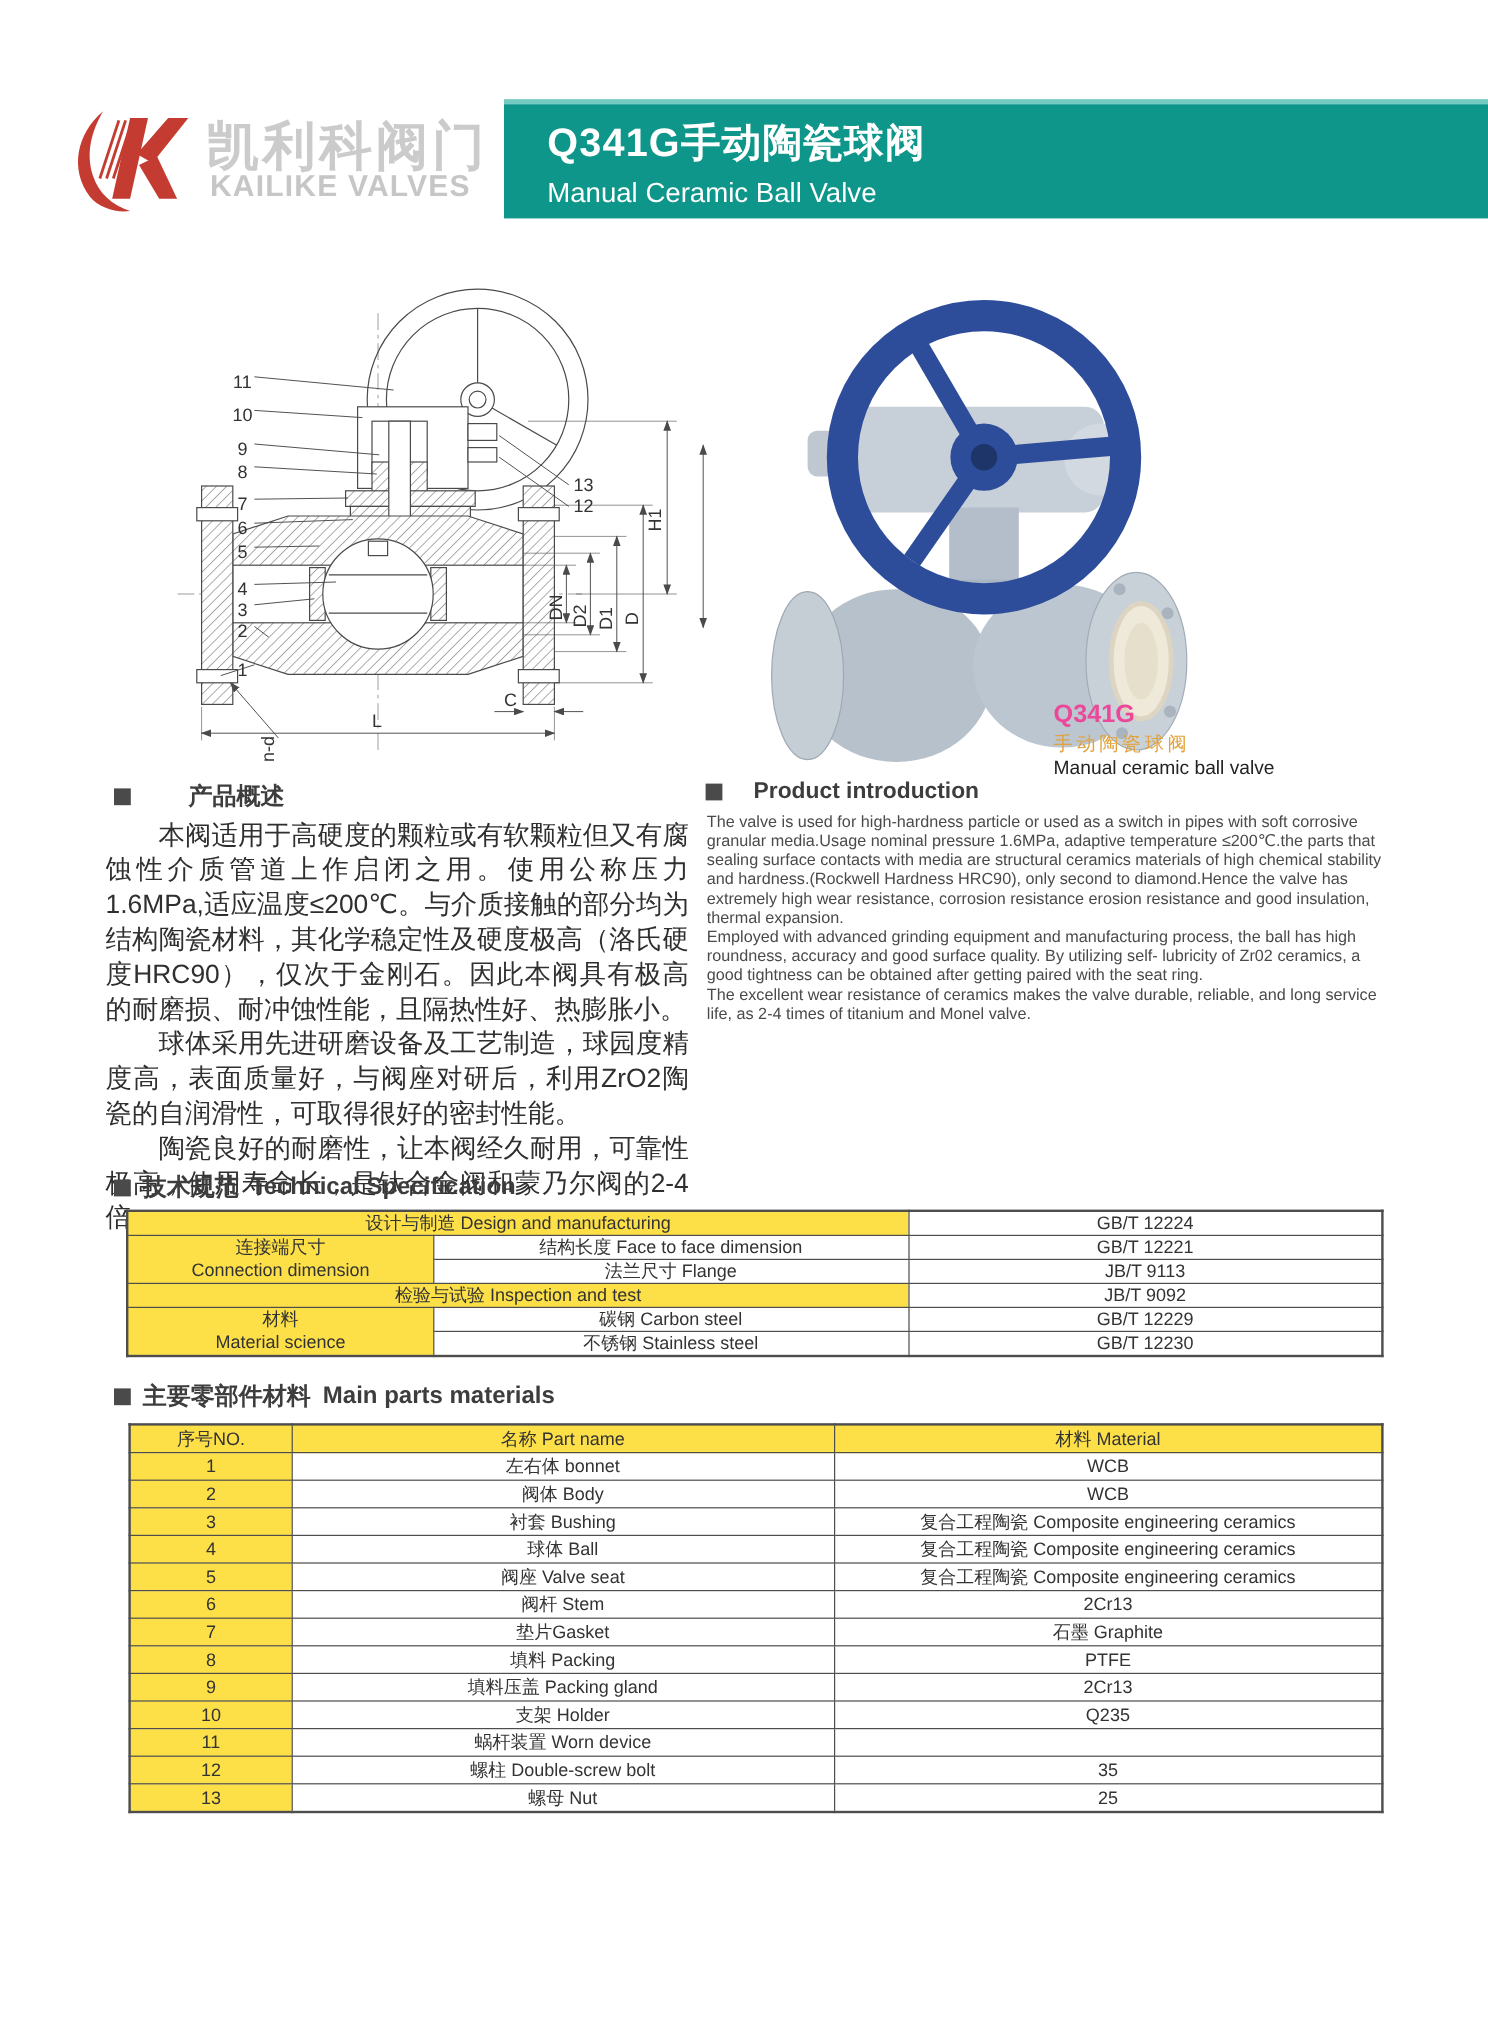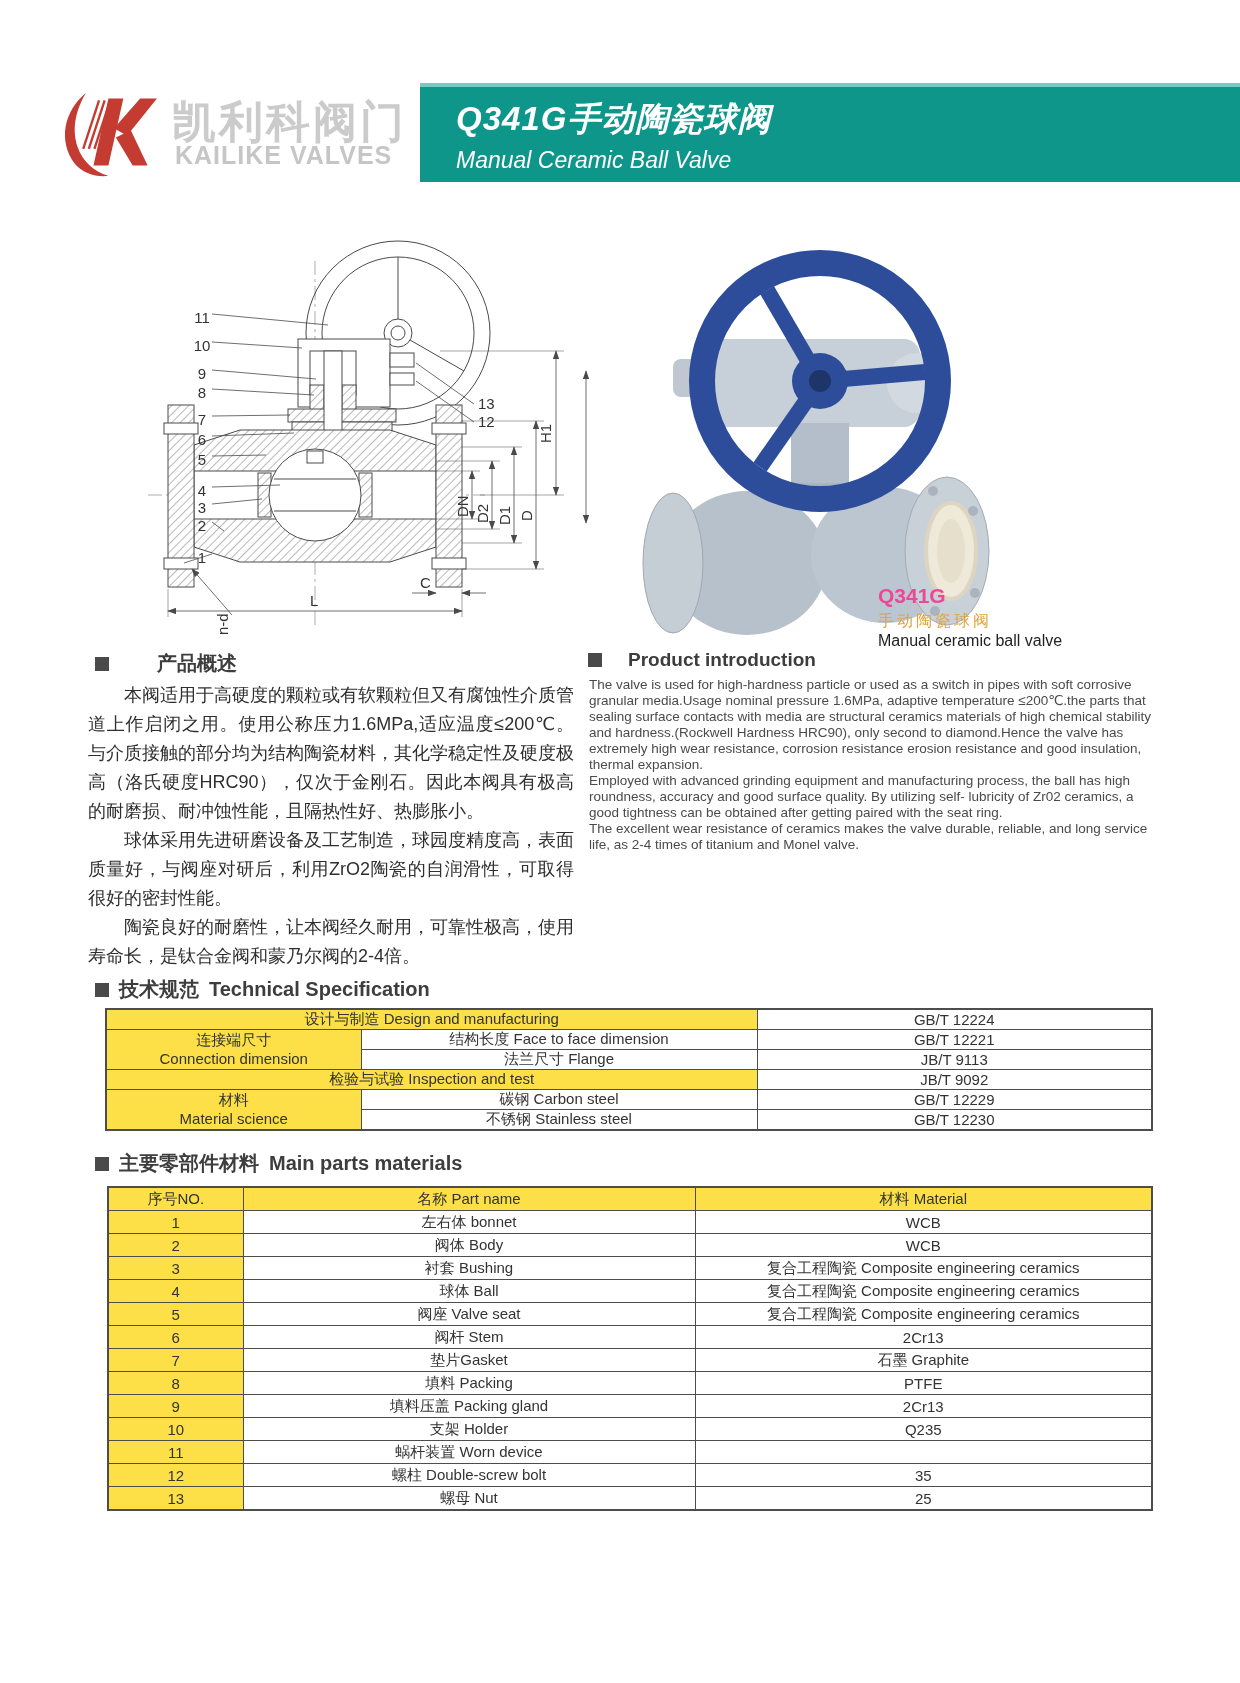--- a/index.html
+++ b/index.html
@@ -6,42 +6,42 @@
   .page{position:relative;width:1240px;height:1683px;background:#ffffff;overflow:hidden;
         font-family:"Liberation Sans","DejaVu Sans",sans-serif;color:#333;}
 
   
   .logo-mark{position:absolute;left:58px;top:82px;width:112px;height:100px;}
   .company-cn{position:absolute;left:172px;top:93px;font-size:44px;font-weight:bold;
               color:#cbcbcb;letter-spacing:3px;white-space:nowrap;}
   .company-en{position:absolute;left:175px;top:141px;font-size:25px;font-weight:bold;
               color:#c6c6c6;letter-spacing:1px;white-space:nowrap;}
   .banner{position:absolute;left:420px;top:83px;width:820px;height:99px;background:#0f968a;
-          border-top:4px solid #74cbc2;box-sizing:border-box;color:#fff;padding-left:36px;font-style:italic;}
+          border-top:4px solid #74cbc2;box-sizing:border-box;color:#fff;padding-left:36px;}
   .banner-title{font-size:33px;font-weight:bold;margin-top:10px;letter-spacing:1px;}
   .banner-sub{font-size:23px;margin-top:5px;font-weight:normal;}
 
   
   .drawing{position:absolute;left:140px;top:233px;width:470px;height:405px;}
   .photo{position:absolute;left:595px;top:233px;width:470px;height:412px;}
   .photo-caption{position:absolute;left:878px;top:583px;line-height:1.25;}
   .cap-model{font-size:21px;font-weight:bold;color:#ec4899;}
   .cap-cn{font-size:16px;color:#e2a23c;letter-spacing:3px;margin-top:2px;}
   .cap-en{font-size:16px;color:#222;}
 
   
   .sec-head{position:absolute;display:flex;align-items:center;gap:10px;color:#3d3d3d;
             font-weight:bold;white-space:nowrap;}
   .sq{width:14px;height:14px;background:#4a4a4a;flex:0 0 auto;}
   .h-cn{font-size:20px;}
   .h-en{font-size:20px;}
   .h-en-only{font-size:19px;}
 
   
-  .overview-body{position:absolute;left:88px;top:681px;width:486px;font-size:18px;
+  .overview-body{position:absolute;left:88px;top:681px;width:486px;font-size:22px;
                  line-height:29px;color:#2f2f2f;text-align:justify;}
   .overview-body p{margin:0;text-indent:2em;}
   .intro-body{position:absolute;left:589px;top:677px;width:564px;font-size:13.5px;
               line-height:16px;color:#4a4a4a;text-align:left;}
   .intro-body p{margin:0;}
 
   
   table{border-collapse:collapse;table-layout:fixed;}
   .spec-table{position:absolute;left:105px;top:1008px;width:1046px;border:2px solid #4d4d4d;}
   .spec-table td{border:1px solid #4d4d4d;height:19px;text-align:center;font-size:15px;

